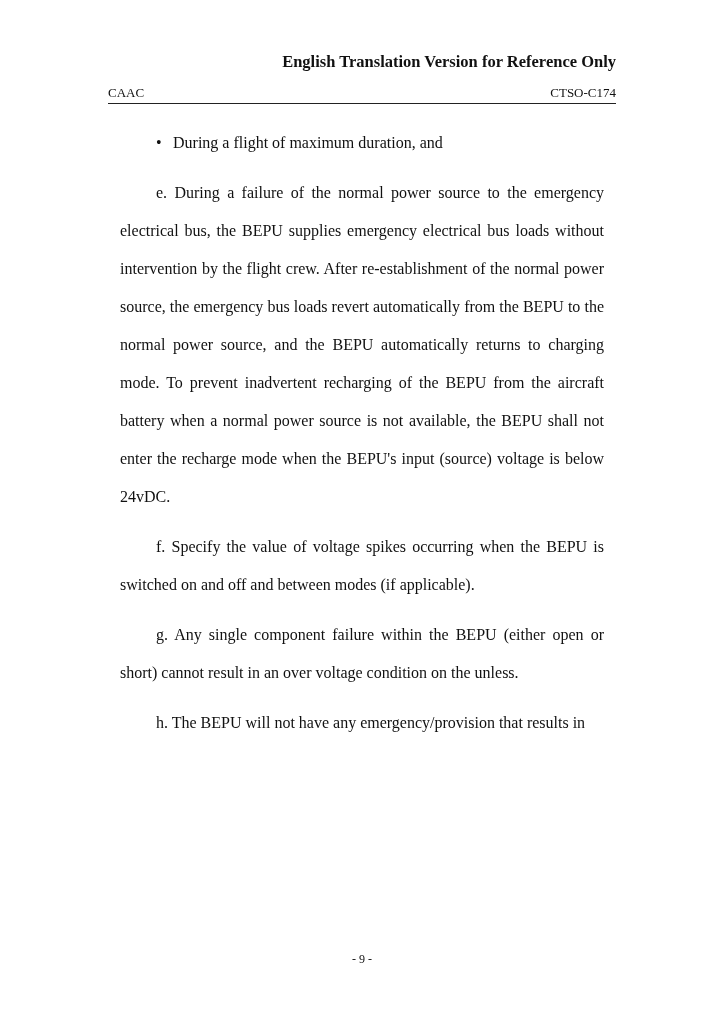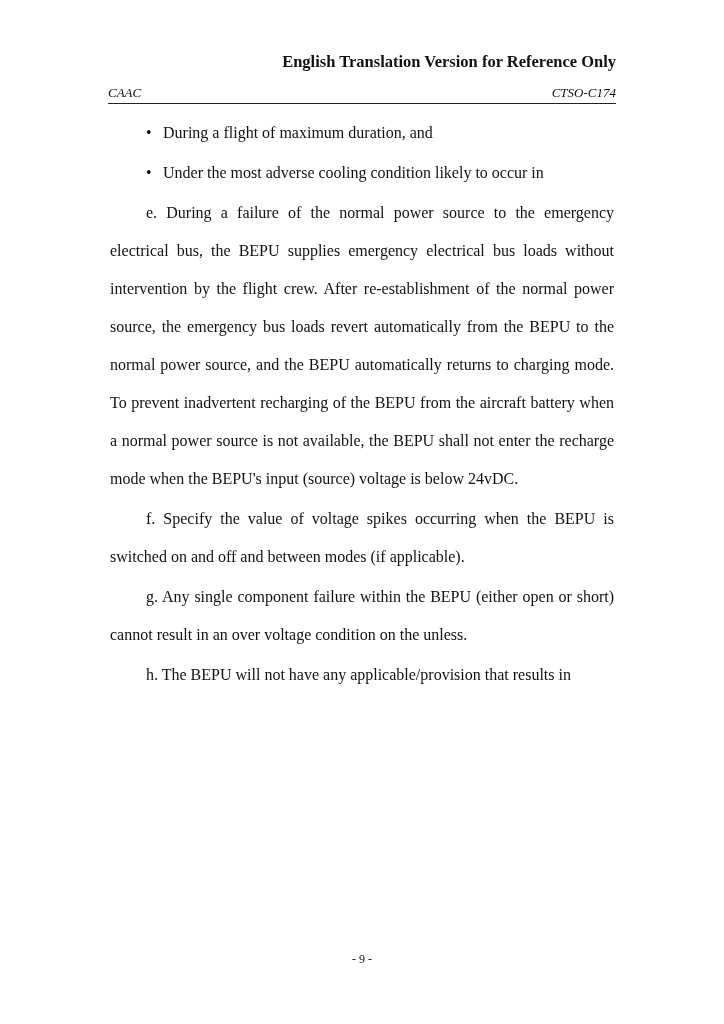--- a/index.html
+++ b/index.html
@@ -2,39 +2,38 @@
 <html><head>
 <meta charset="utf-8">
 <style>
   html, body { margin:0; padding:0; background:#ffffff; }
   body { width:724px; height:1024px; position:relative; overflow:hidden;
          font-family:"Liberation Serif", serif; color:#111; }
   .top-title { position:absolute; left:108px; right:108px; top:52px; text-align:right;
                font-weight:bold; font-size:16.5px; }
   .hdr { position:absolute; left:108px; right:108px; top:85px; display:flex;
          justify-content:space-between; font-size:13px; border-bottom:1px solid #222;
-         padding-bottom:2px;font-style:italic; }
+         padding-bottom:2px; }
   .body { position:absolute; left:108px; right:108px; top:112px; font-size:16px; line-height:38px; }
-  .p { margin:2px; text-align:justify; }
+  .p { margin:12px; text-align:justify; }
   .ind { text-indent:36px; }
   .bul { padding-left:36px; }
   .bul .dot { display:inline-block; width:17px; }
   .pagenum { position:absolute; left:0; right:0; top:952px; text-align:center; font-size:12px; }
 </style>
 </head>
 <body>
 
 <div class="top-title">English Translation Version for Reference Only</div>
 <div class="hdr">
   <span>CAAC</span>
   <span>CTSO-C174</span>
 </div>
 
 <div class="body">
   <p class="p bul"><span class="dot">•</span><span>During a flight of maximum duration, and</span></p>
-  <p class="p bul"><span class="dot">•</span><span>Under the most adverse cooling condition likely to occur in</span></p>
   <p class="p ind">e. During a failure of the normal power source to the emergency electrical bus, the BEPU supplies emergency electrical bus loads without intervention by the flight crew. After re-establishment of the normal power source, the emergency bus loads revert automatically from the BEPU to the normal power source, and the BEPU automatically returns to charging mode. To prevent inadvertent recharging of the BEPU from the aircraft battery when a normal power source is not available, the BEPU shall not enter the recharge mode when the BEPU's input (source) voltage is below 24vDC.</p>
   <p class="p ind">f. Specify the value of voltage spikes occurring when the BEPU is switched on and off and between modes (if applicable).</p>
   <p class="p ind">g. Any single component failure within the BEPU (either open or short) cannot result in an over voltage condition on the unless.</p>
-  <p class="p ind">h. The BEPU will not have any applicable/provision that results in</p>
+  <p class="p ind">h. The BEPU will not have any emergency/provision that results in</p>
 </div>
 
 <div class="pagenum">- 9 -</div>
 
 </body></html>

